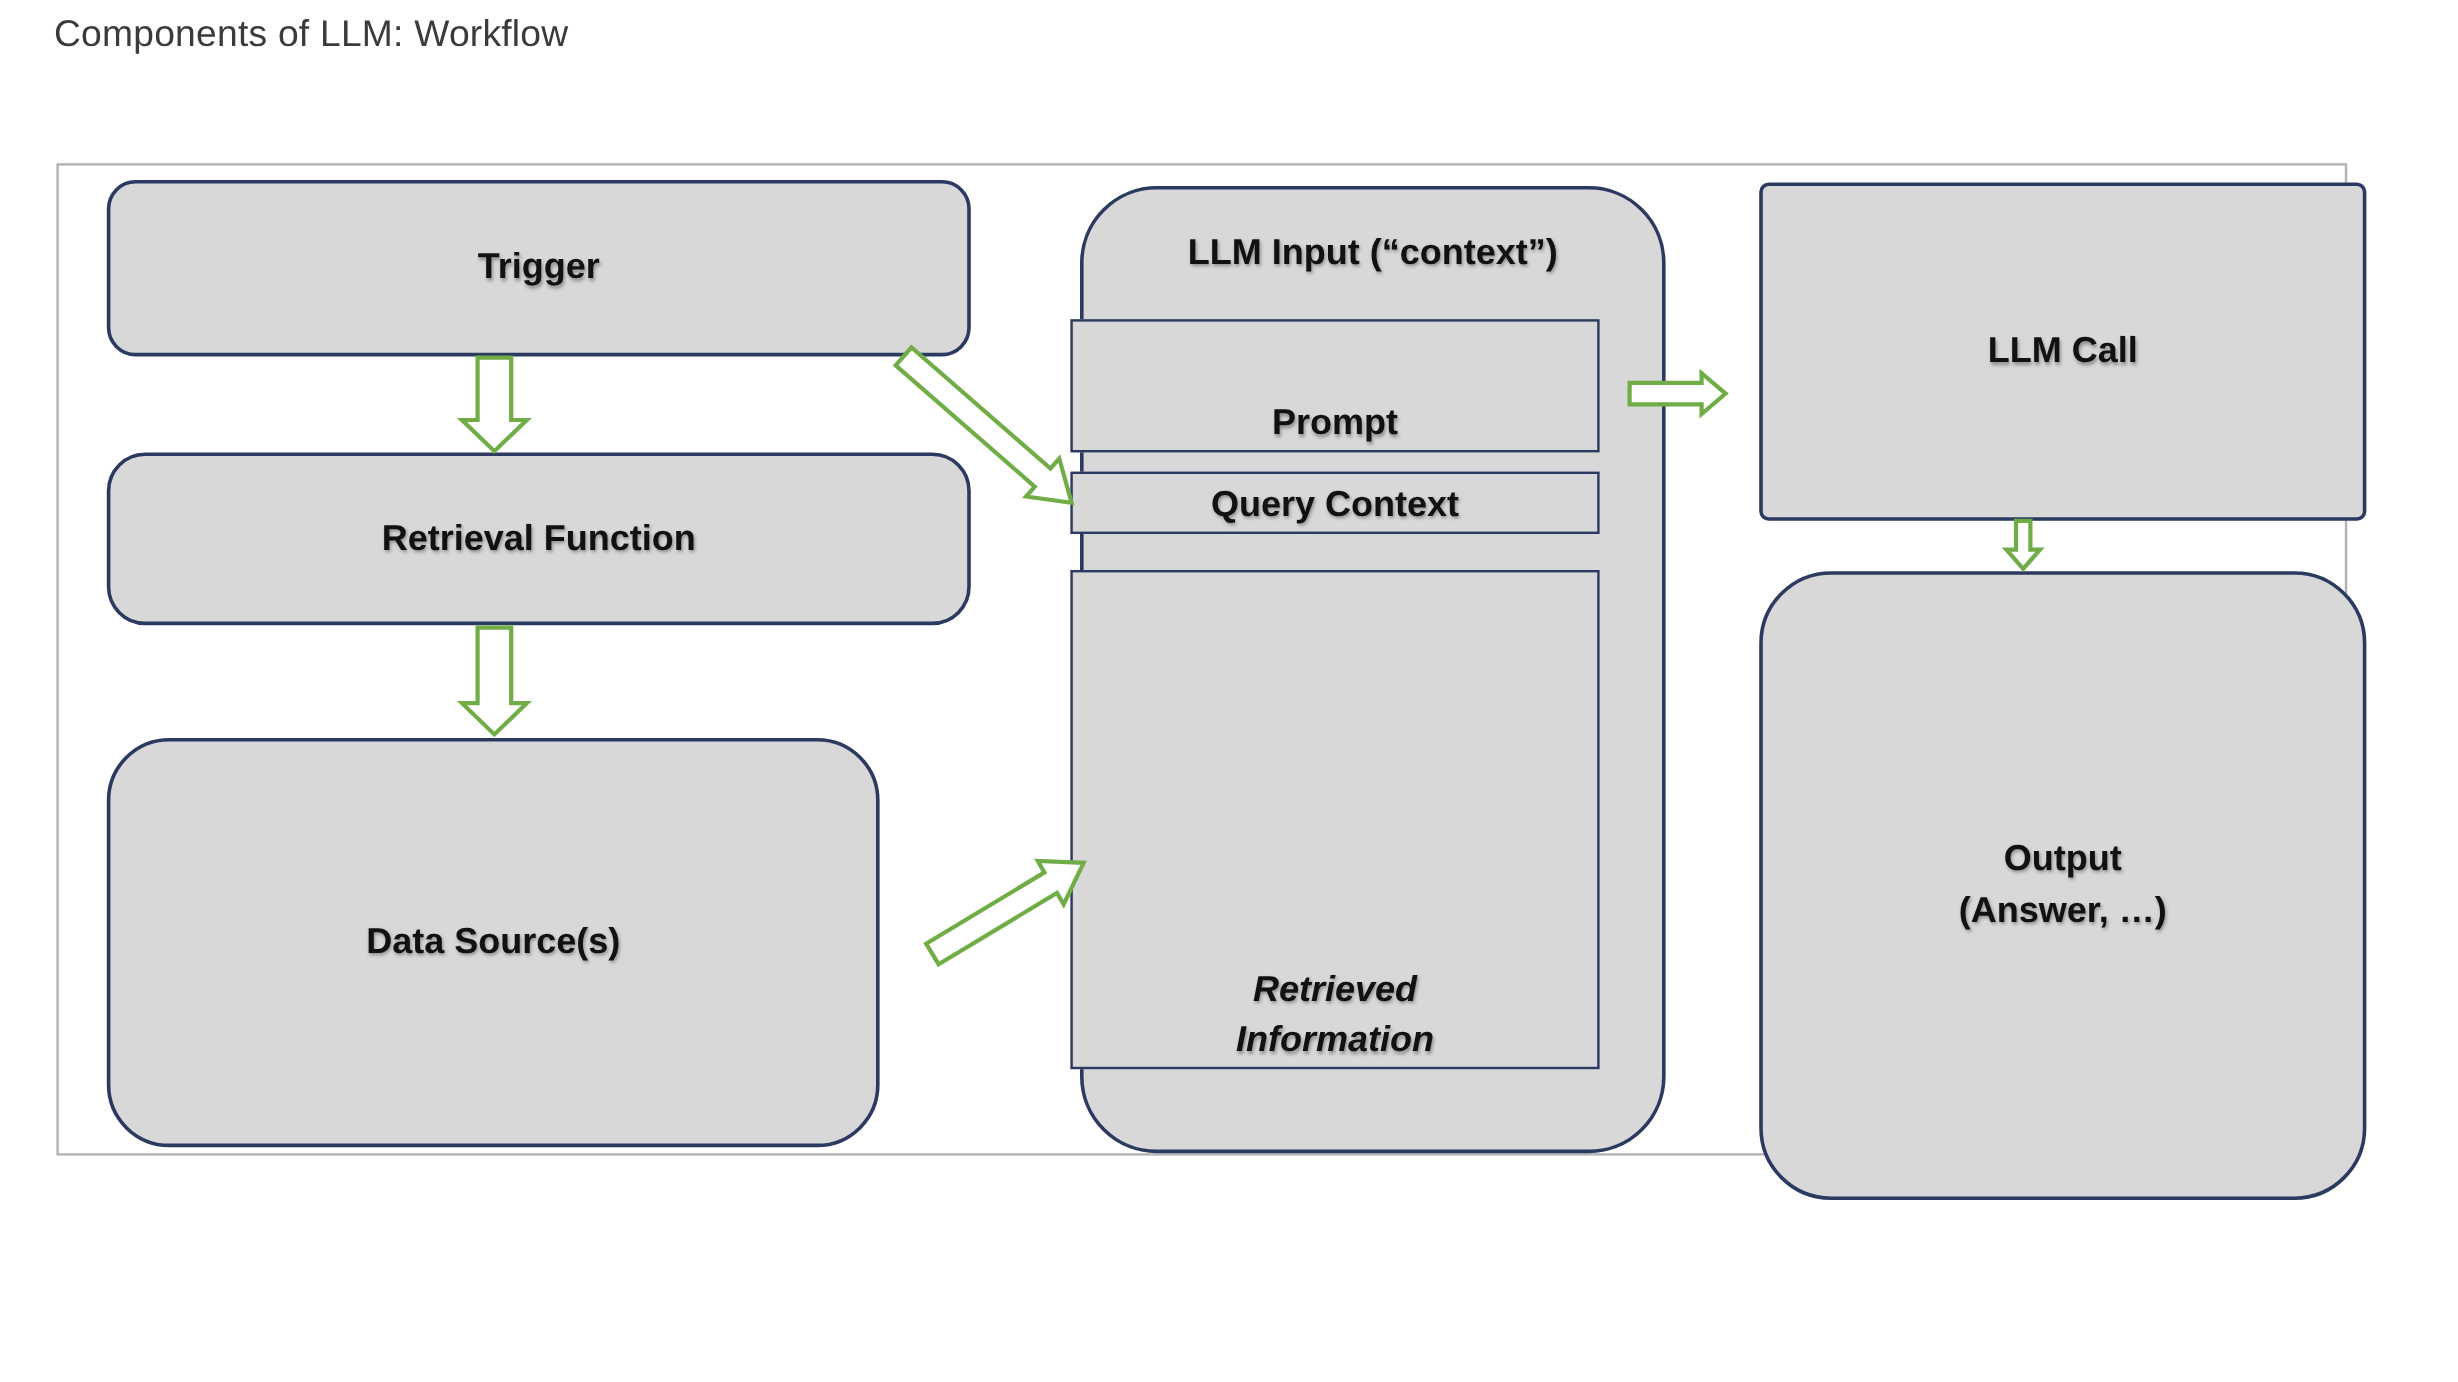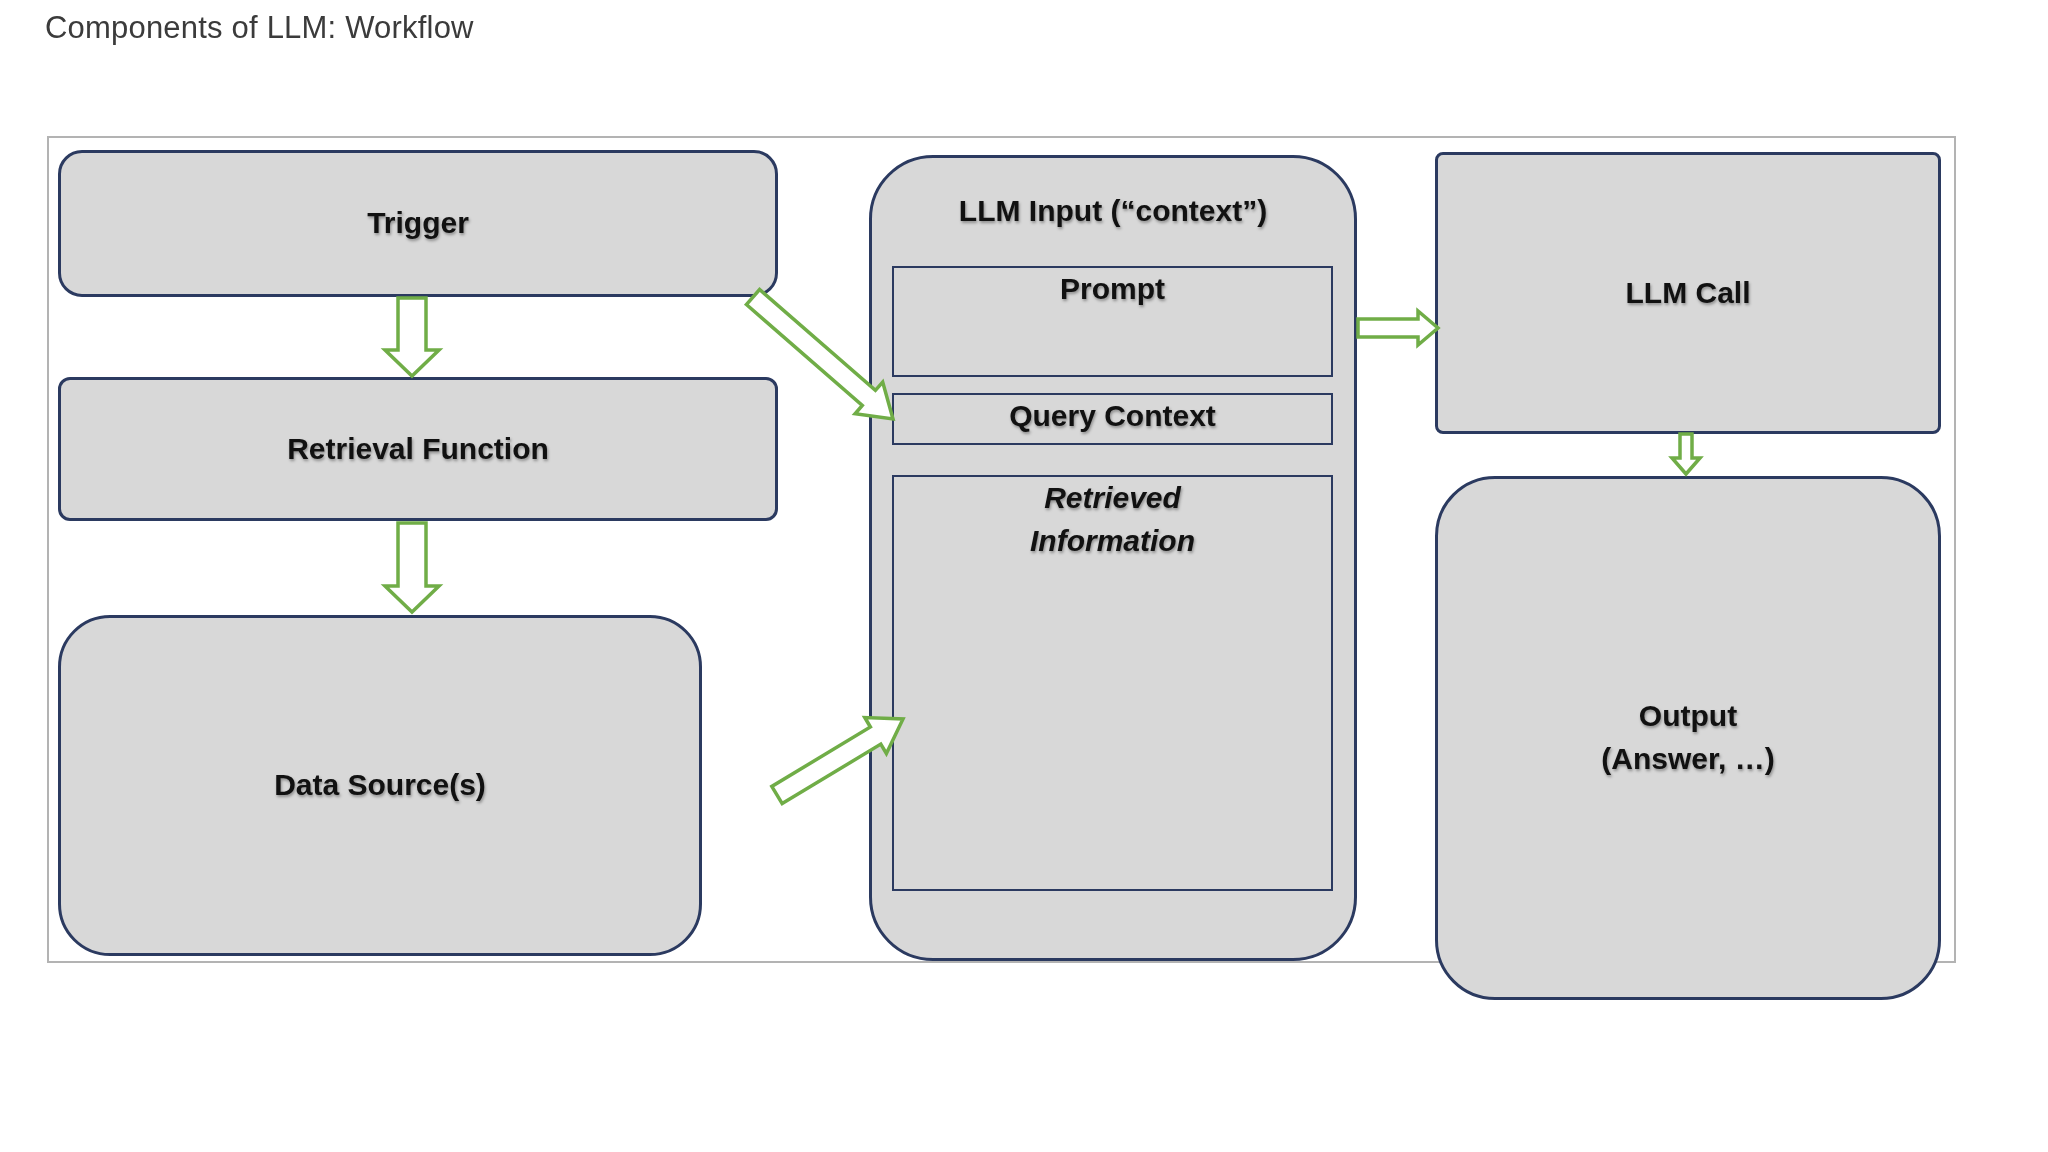--- a/index.html
+++ b/index.html
@@ -22,32 +22,33 @@
   }
   .box{
     position:absolute;box-sizing:border-box;
     background:var(--box-fill,#d8d8d8);
     border:3px solid var(--box-border,#2b3a60);
     display:flex;flex-direction:column;align-items:center;justify-content:center;
     text-align:center;
     color:#111111;
     font-size:30px;font-weight:700;line-height:1.42;
     text-shadow:1px 2px 3px rgba(0,0,0,0.35);
+    margin-left:31px;
   }
   .inner-box{
     position:absolute;box-sizing:border-box;
     background:var(--box-fill,#d8d8d8);
     border:2px solid var(--box-border,#2b3a60);
-    display:flex;flex-direction:column;align-items:center;justify-content:flex-start;
+    display:flex;flex-direction:column;align-items:center;justify-content:flex-end;
     text-align:center;color:#111111;
     font-size:30px;font-weight:700;line-height:1.42;
     text-shadow:1px 2px 3px rgba(0,0,0,0.35);
   }
   #trigger-box   {left:58px;  top:150px; width:720px; height:147px; border-radius:24px;}
-  #retrieval-box {left:58px;  top:377px; width:720px; height:144px; border-radius:12px;}
+  #retrieval-box {left:58px;  top:377px; width:720px; height:144px; border-radius:32px;}
   #datasource-box{left:58px;  top:615px; width:644px; height:341px; border-radius:52px;}
   #llm-input-box {left:869px; top:155px; width:488px; height:806px; border-radius:64px;
                   justify-content:flex-start; padding-top:32px;}
   #prompt-box    {left:892px; top:266px; width:441px; height:111px;}
   #query-box     {left:892px; top:393px; width:441px; height:52px;}
   #retrieved-box {left:892px; top:475px; width:441px; height:416px;font-style:italic;}
   #llmcall-box   {left:1435px;top:152px; width:506px; height:282px; border-radius:8px;}
   #output-box    {left:1435px;top:476px; width:506px; height:524px; border-radius:60px;}
   #arrows-layer{position:absolute;left:0;top:0;width:2048px;height:1152px;pointer-events:none;}
   .lbl{display:block;}

